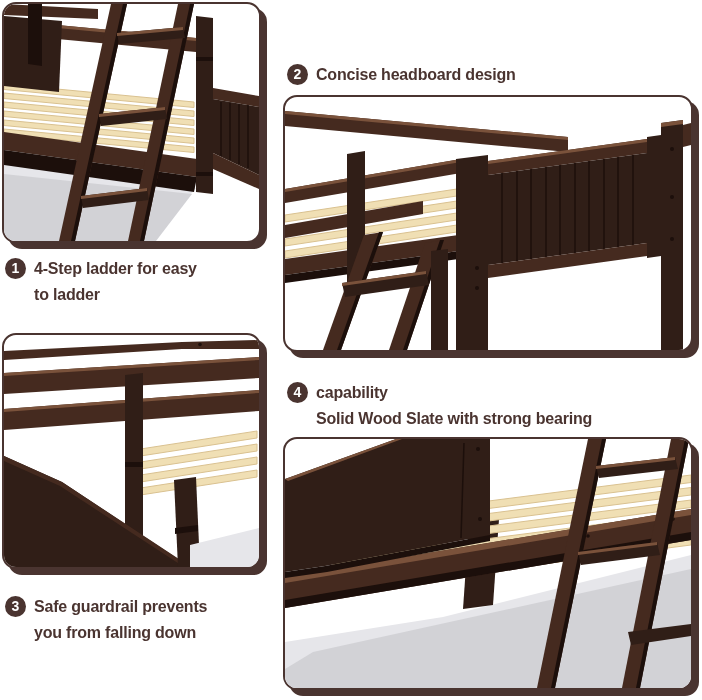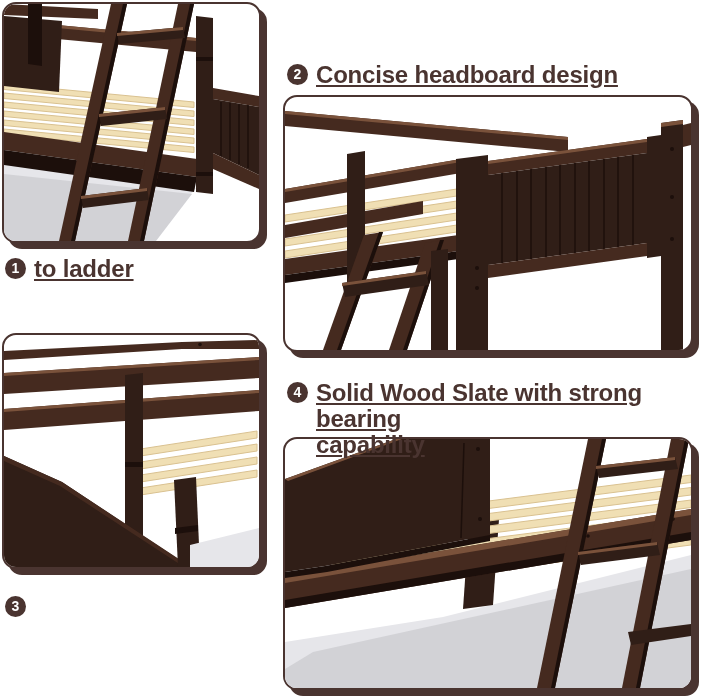--- a/index.html
+++ b/index.html
@@ -24,21 +24,21 @@
   #panel-4{left:283px;top:437px;width:410px;height:253px;}
   .caption{position:absolute;display:flex;align-items:flex-start;gap:8px;}
   #caption-1{left:5px;top:256px;width:255px;}
   #caption-2{left:287px;top:62px;width:400px;}
   #caption-3{left:5px;top:594px;width:255px;}
   #caption-4{left:287px;top:380px;width:400px;}
   .badge{
     flex:0 0 21px;width:21px;height:21px;border-radius:50%;background:var(--accent);
     color:#fff;font-size:14px;font-weight:bold;line-height:21px;text-align:center;margin-top:2px;
   }
-  .cap-text{font-size:24px;line-height:26px;font-weight:bold;color:var(--accent);letter-spacing:-0.2px;text-decoration:underline;}
+  .cap-text{font-size:16px;line-height:26px;font-weight:bold;color:var(--accent);letter-spacing:-0.2px;}
   .cap-line:empty{display:none;}
   
   .wd{fill:var(--wood-dark);} .wm{fill:var(--wood-mid);} .wl{fill:var(--wood-light);}
   .wk{fill:var(--wood-deep);} .sl{fill:var(--slat-cream);stroke:var(--slat-shade);stroke-width:1;}
   .gs{fill:var(--floor-shadow);} .gl{fill:var(--floor-shadow-light);}
   .groove{stroke:var(--wood-deep);stroke-width:1.5;} .dot{fill:var(--wood-deep);}
 </style>
 </head>
 <body>
 
@@ -234,34 +234,39 @@
         <polygon class="wl" points="293,113 372,103 372,106 293,116"></polygon>
         <polygon class="wd" points="343,193 406,185 406,197 346,206"></polygon>
       </g>
     </g>
   </svg>
 </div>
 
 <div class="caption" id="caption-1">
   <span class="badge">1</span>
   <span class="cap-text">
+    <span class="cap-line" style="display:block">4-Step ladder for easy</span>
     <span class="cap-line" style="display:block">to ladder</span>
   </span>
 </div>
 
 <div class="caption" id="caption-2">
   <span class="badge">2</span>
   <span class="cap-text">
     <span class="cap-line" style="display:block">Concise headboard design</span>
   </span>
 </div>
 
 <div class="caption" id="caption-3">
   <span class="badge">3</span>
+  <span class="cap-text">
+    <span class="cap-line" style="display:block">Safe guardrail prevents</span>
+    <span class="cap-line" style="display:block">you from falling down</span>
+  </span>
 </div>
 
 <div class="caption" id="caption-4">
   <span class="badge">4</span>
   <span class="cap-text">
+    <span class="cap-line" style="display:block">capability</span>
     <span class="cap-line" style="display:block">Solid Wood Slate with strong bearing</span>
-    <span class="cap-line" style="display:block">capability</span>
   </span>
 </div>
 
 </body></html>

